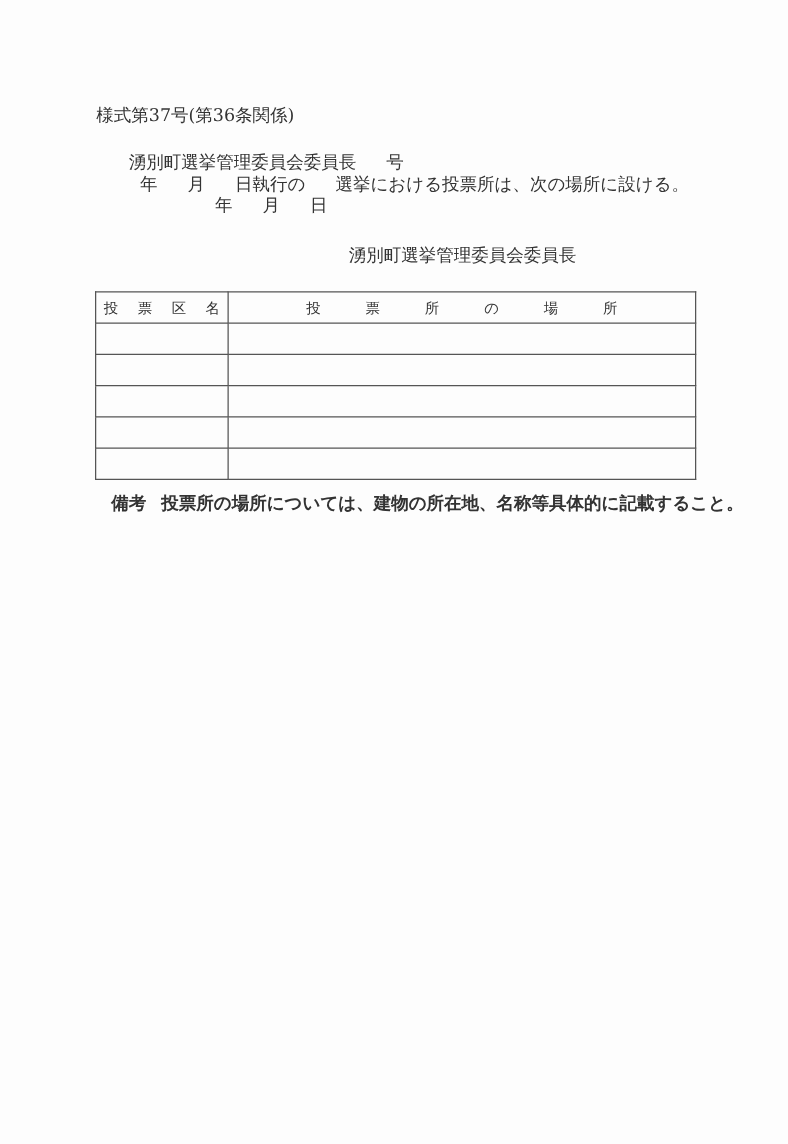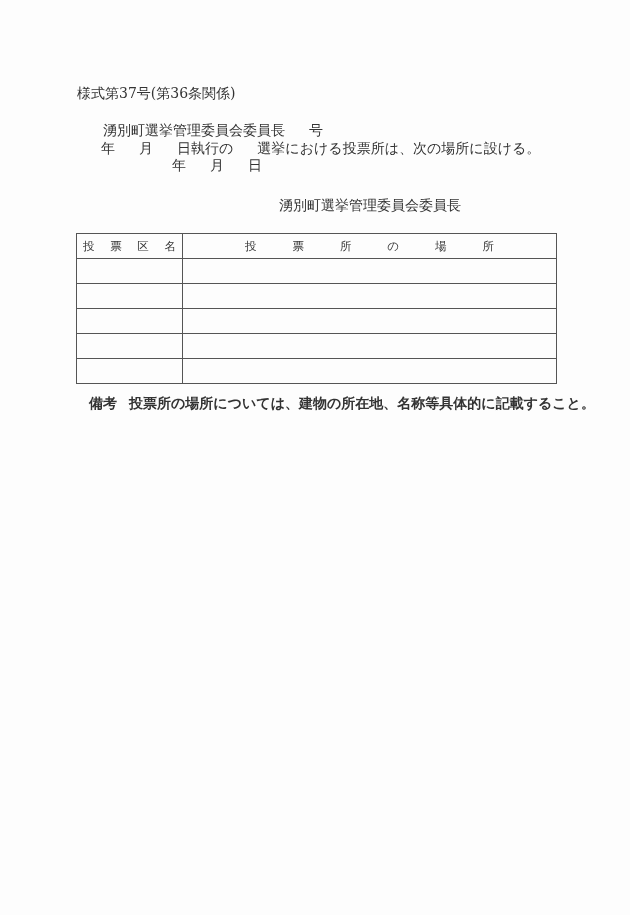--- a/index.html
+++ b/index.html
@@ -4,21 +4,21 @@
 <style>
   html, body { margin: 0; padding: 0; }
   body {
     width: 630px; height: 915px; background: #fdfdfd; position: relative;
     font-family: "DejaVu Serif", "Liberation Serif", serif; color: #333;
     overflow: hidden;
   }
   .line { position: absolute; font-size: 14px; white-space: pre; line-height: 14px; }
   .form-no { left: 77px; top: 86px; }
   .notice-title { left: 103px; top: 123px; }
-  .notice-body { left: 101px; top: 141px; }
+  .notice-body { left: 112px; top: 141px; }
   .notice-date { left: 172px; top: 159px; font-family: Liberation Serif, serif; }
   .chairman { left: 279px; top: 198px; text-align: right; }
   .sp { display: inline-block; }
   table.grid {
     position: absolute; left: 76px; top: 233px; width: 481px;
     border-collapse: collapse; table-layout: fixed;
   }
   table.grid td, table.grid th {
     border: 1px solid #555; height: 24px; padding: 0; font-weight: normal; font-size: 11.5px;
   }

